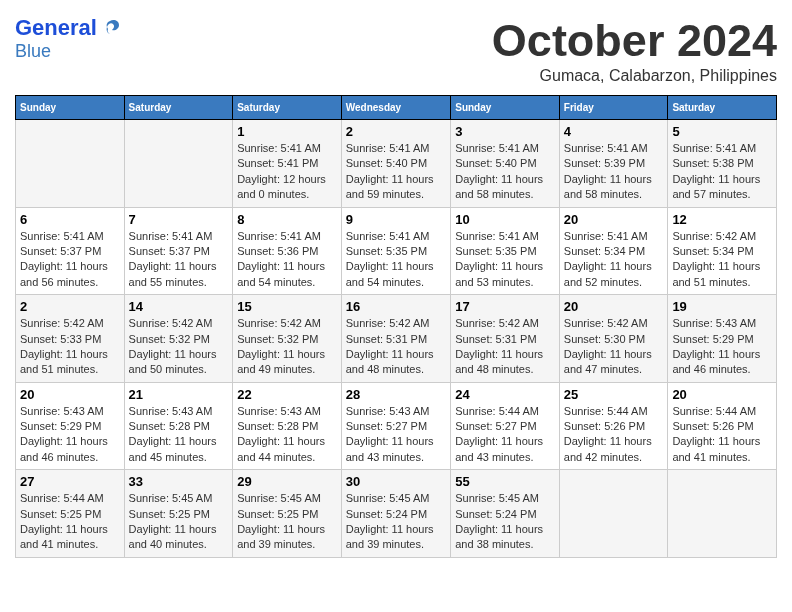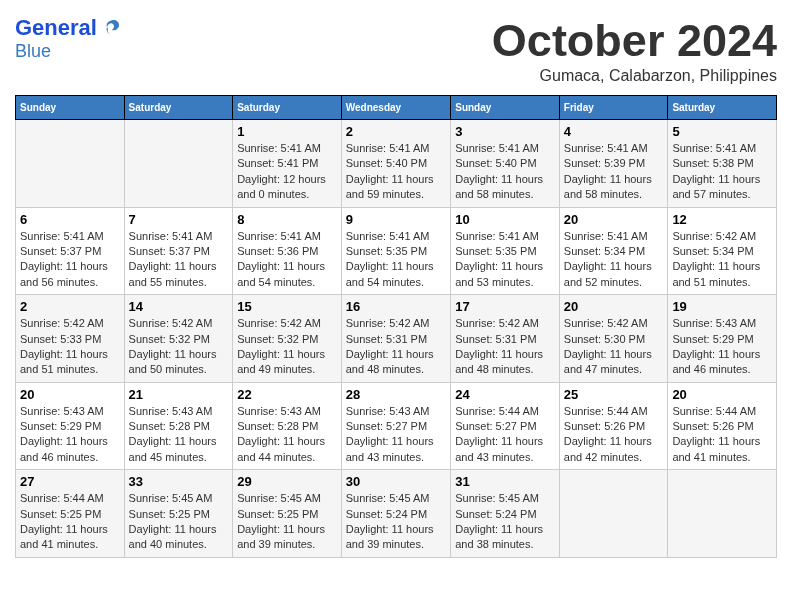--- a/index.html
+++ b/index.html
@@ -330,21 +330,21 @@
 and 39 minutes.</div>
         </td>
         <td>
           <span class="day-number">30</span>
           <div class="day-info" style="white-space: pre-line;">Sunrise: 5:45 AM
 Sunset: 5:24 PM
 Daylight: 11 hours
 and 39 minutes.</div>
         </td>
         <td>
-          <span class="day-number">31</span>
+          <span class="day-number">55</span>
           <div class="day-info" style="white-space: pre-line;">Sunrise: 5:45 AM
 Sunset: 5:24 PM
 Daylight: 11 hours
 and 38 minutes.</div>
         </td>
         <td></td>
         <td></td>
       </tr>
     </tbody>
 </table>

